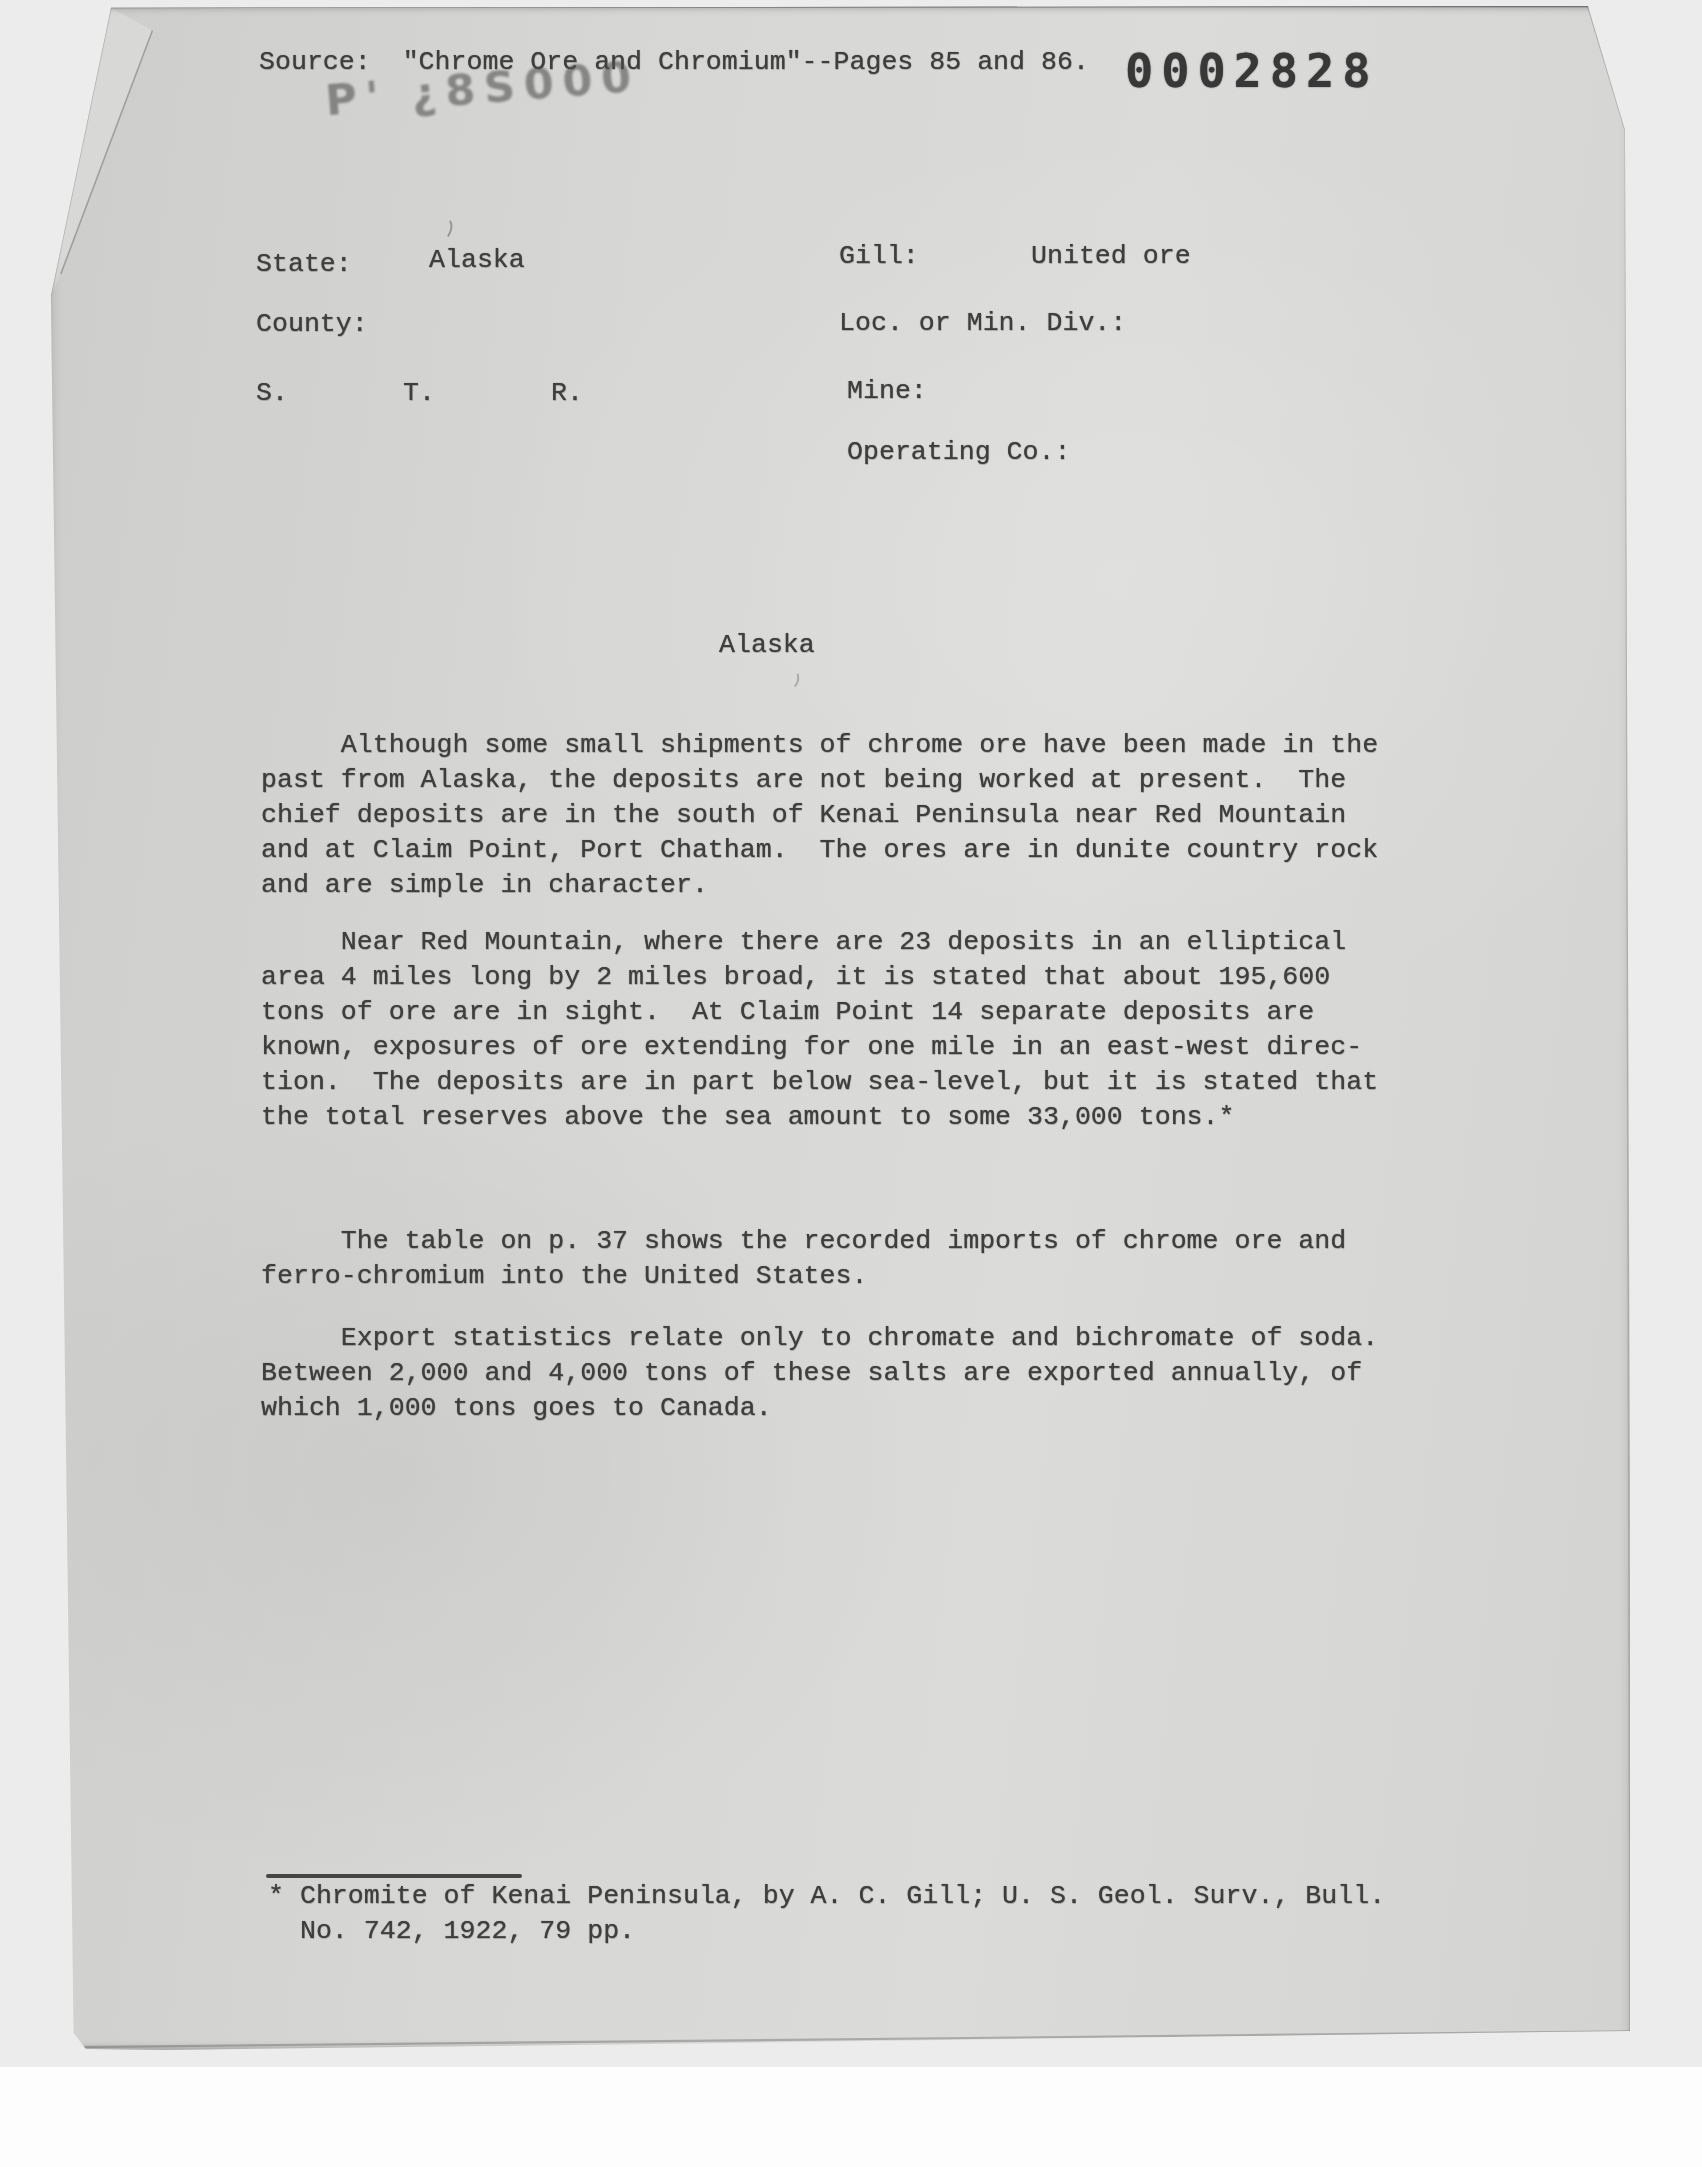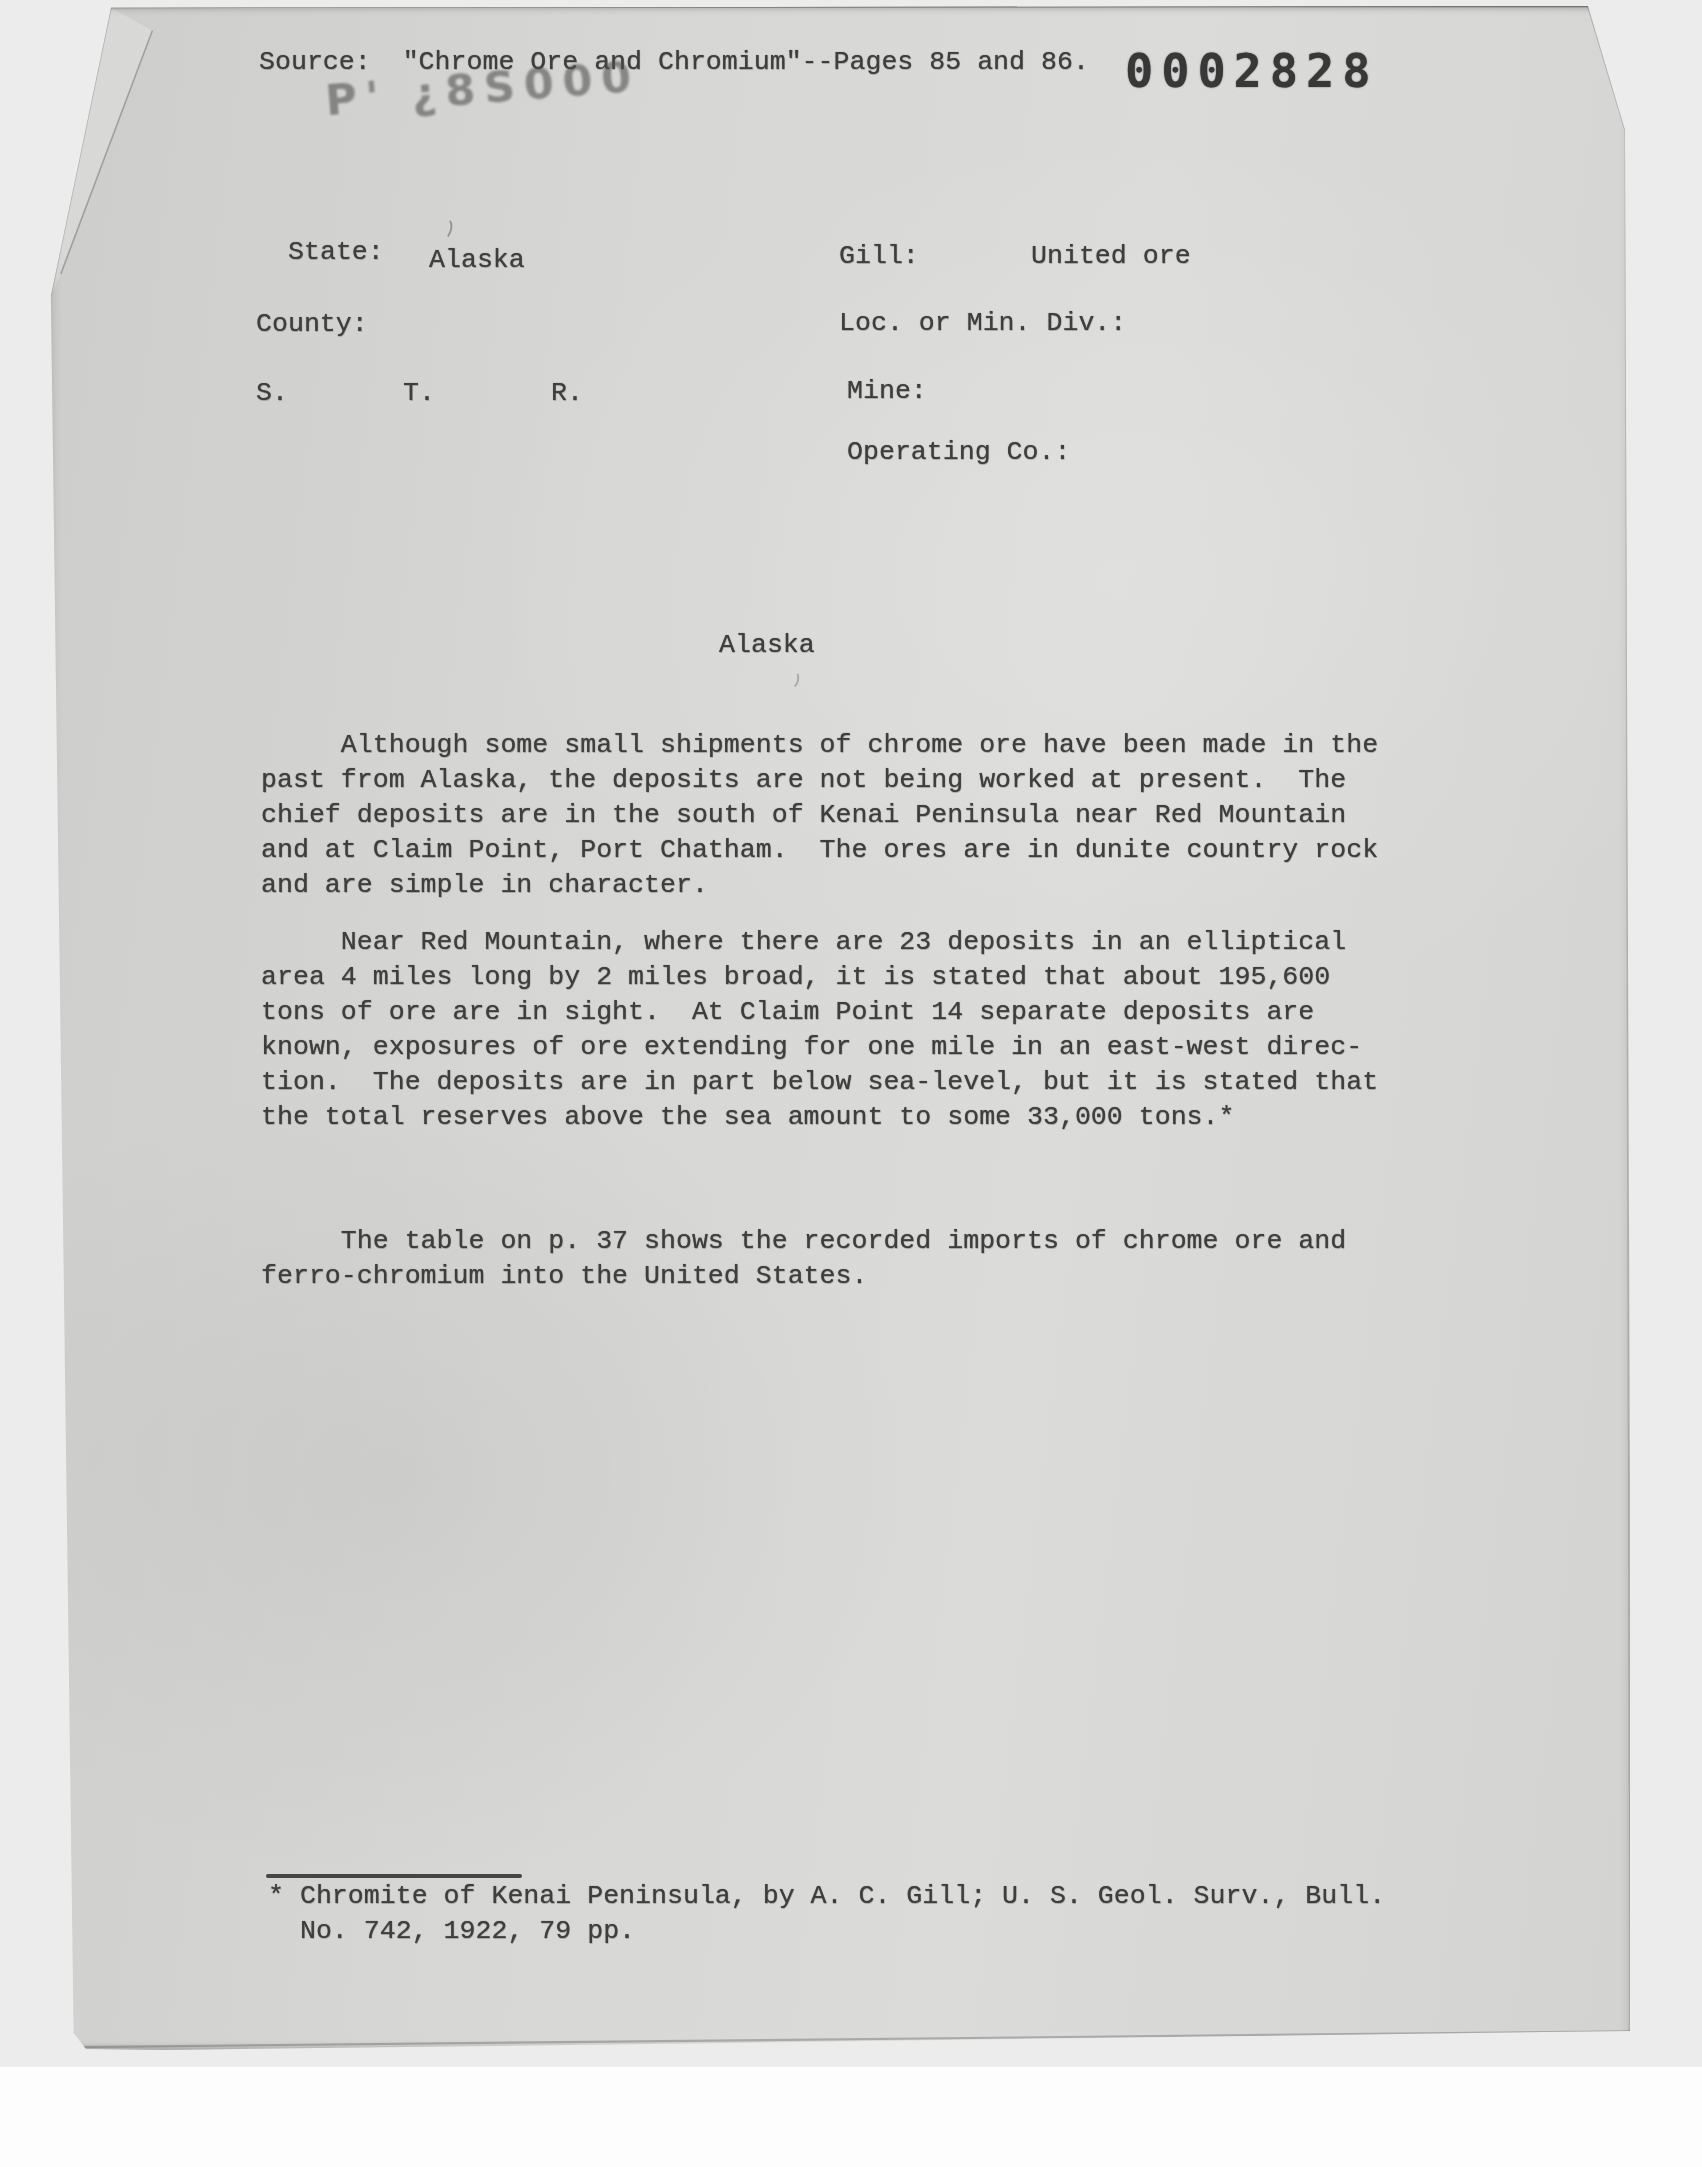--- a/index.html
+++ b/index.html
@@ -77,21 +77,21 @@
     <line x1="1602" y1="128" x2="1607" y2="2058" stroke="rgba(130,130,130,0.3)" stroke-width="1.5"></line>
     <line x1="27" y1="2074" x2="1607" y2="2058" stroke="rgba(110,110,110,0.45)" stroke-width="2.2"></line>
     <path d="M407,236 q6,-10 2,-16" stroke="rgba(90,90,90,0.5)" stroke-width="2" fill="none"></path>
     <path d="M762,680 q2,8 -3,13" stroke="rgba(100,100,100,0.4)" stroke-width="2" fill="none"></path>
   </svg>
 
   <div class="txt" style="left:212px;top:41px;">Source:  "Chrome Ore and Chromium"--Pages 85 and 86.</div>
   <div class="stamp">0002828</div>
   <div class="ghost-stamp">P' ¿8S000</div>
 
-  <div class="txt" style="left:209px;top:231px;margin-left:32px;">State:</div>
+  <div class="txt" style="left:209px;top:243px;">State:</div>
   <div class="txt" style="left:382px;top:239px;">Alaska</div>
   <div class="txt" style="left:209px;top:303px;">County:</div>
   <div class="txt" style="left:209px;top:372px;">S.</div>
   <div class="txt" style="left:356px;top:372px;">T.</div>
   <div class="txt" style="left:504px;top:372px;">R.</div>
 
   <div class="txt" style="left:792px;top:235px;">Gill:</div>
   <div class="txt" style="left:984px;top:235px;">United ore</div>
   <div class="txt" style="left:792px;top:302px;">Loc. or Min. Div.:</div>
   <div class="txt" style="left:792px;top:370px;margin-left:8px;">Mine:</div>
@@ -108,20 +108,23 @@
   <div class="txt" style="left:214px;top:921px;">     Near Red Mountain, where there are 23 deposits in an elliptical
 area 4 miles long by 2 miles broad, it is stated that about 195,600
 tons of ore are in sight.  At Claim Point 14 separate deposits are
 known, exposures of ore extending for one mile in an east-west direc-
 tion.  The deposits are in part below sea-level, but it is stated that
 the total reserves above the sea amount to some 33,000 tons.*</div>
 
   <div class="txt" style="left:214px;top:1220px;">     The table on p. 37 shows the recorded imports of chrome ore and
 ferro-chromium into the United States.</div>
 
+  <div class="txt" style="left:214px;top:1317px;">     Export statistics relate only to chromate and bichromate of soda.
+Between 2,000 and 4,000 tons of these salts are exported annually, of
+which 1,000 tons goes to Canada.</div>
 
   <div class="footnote-rule"></div>
   <div class="txt" style="left:221px;top:1875px;">* Chromite of Kenai Peninsula, by A. C. Gill; U. S. Geol. Surv., Bull.
   No. 742, 1922, 79 pp.</div>
 
   <div class="paper-shading"></div>
 </div>
 
 
 </body></html>

